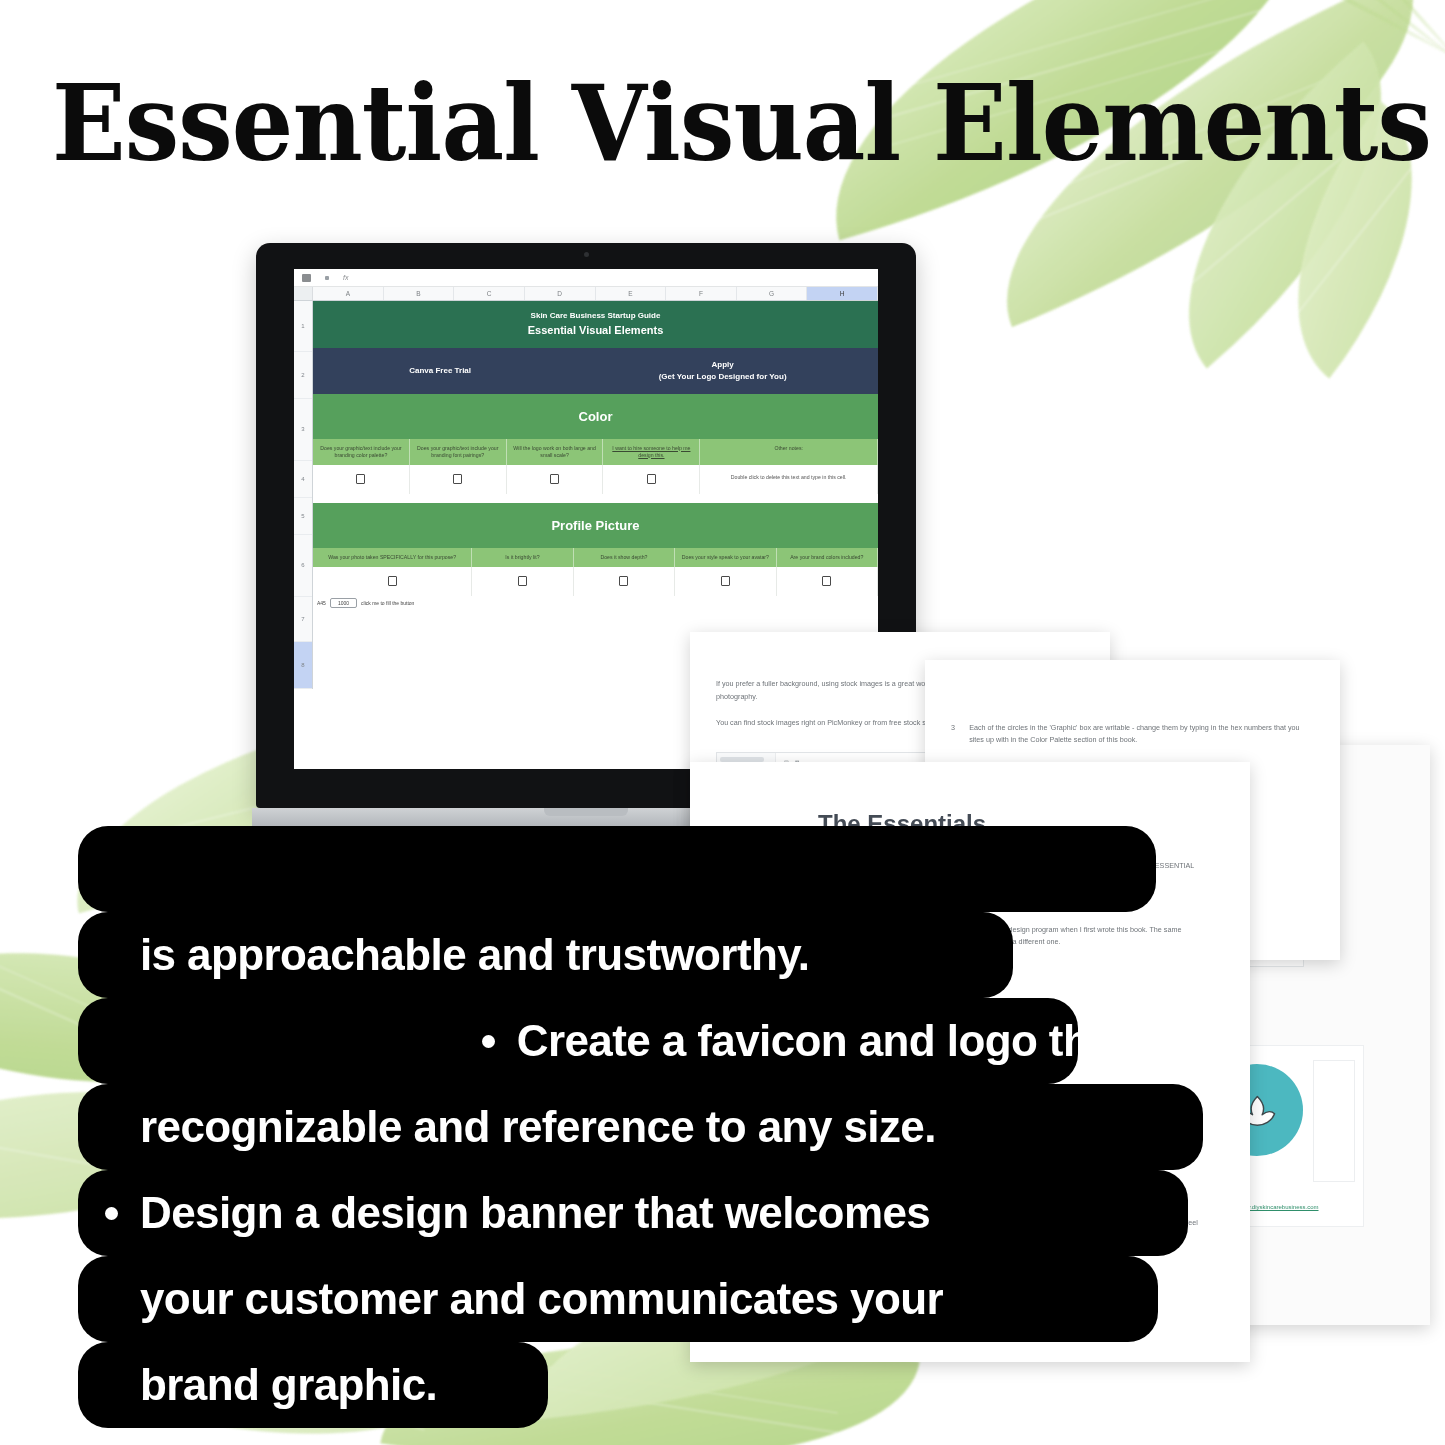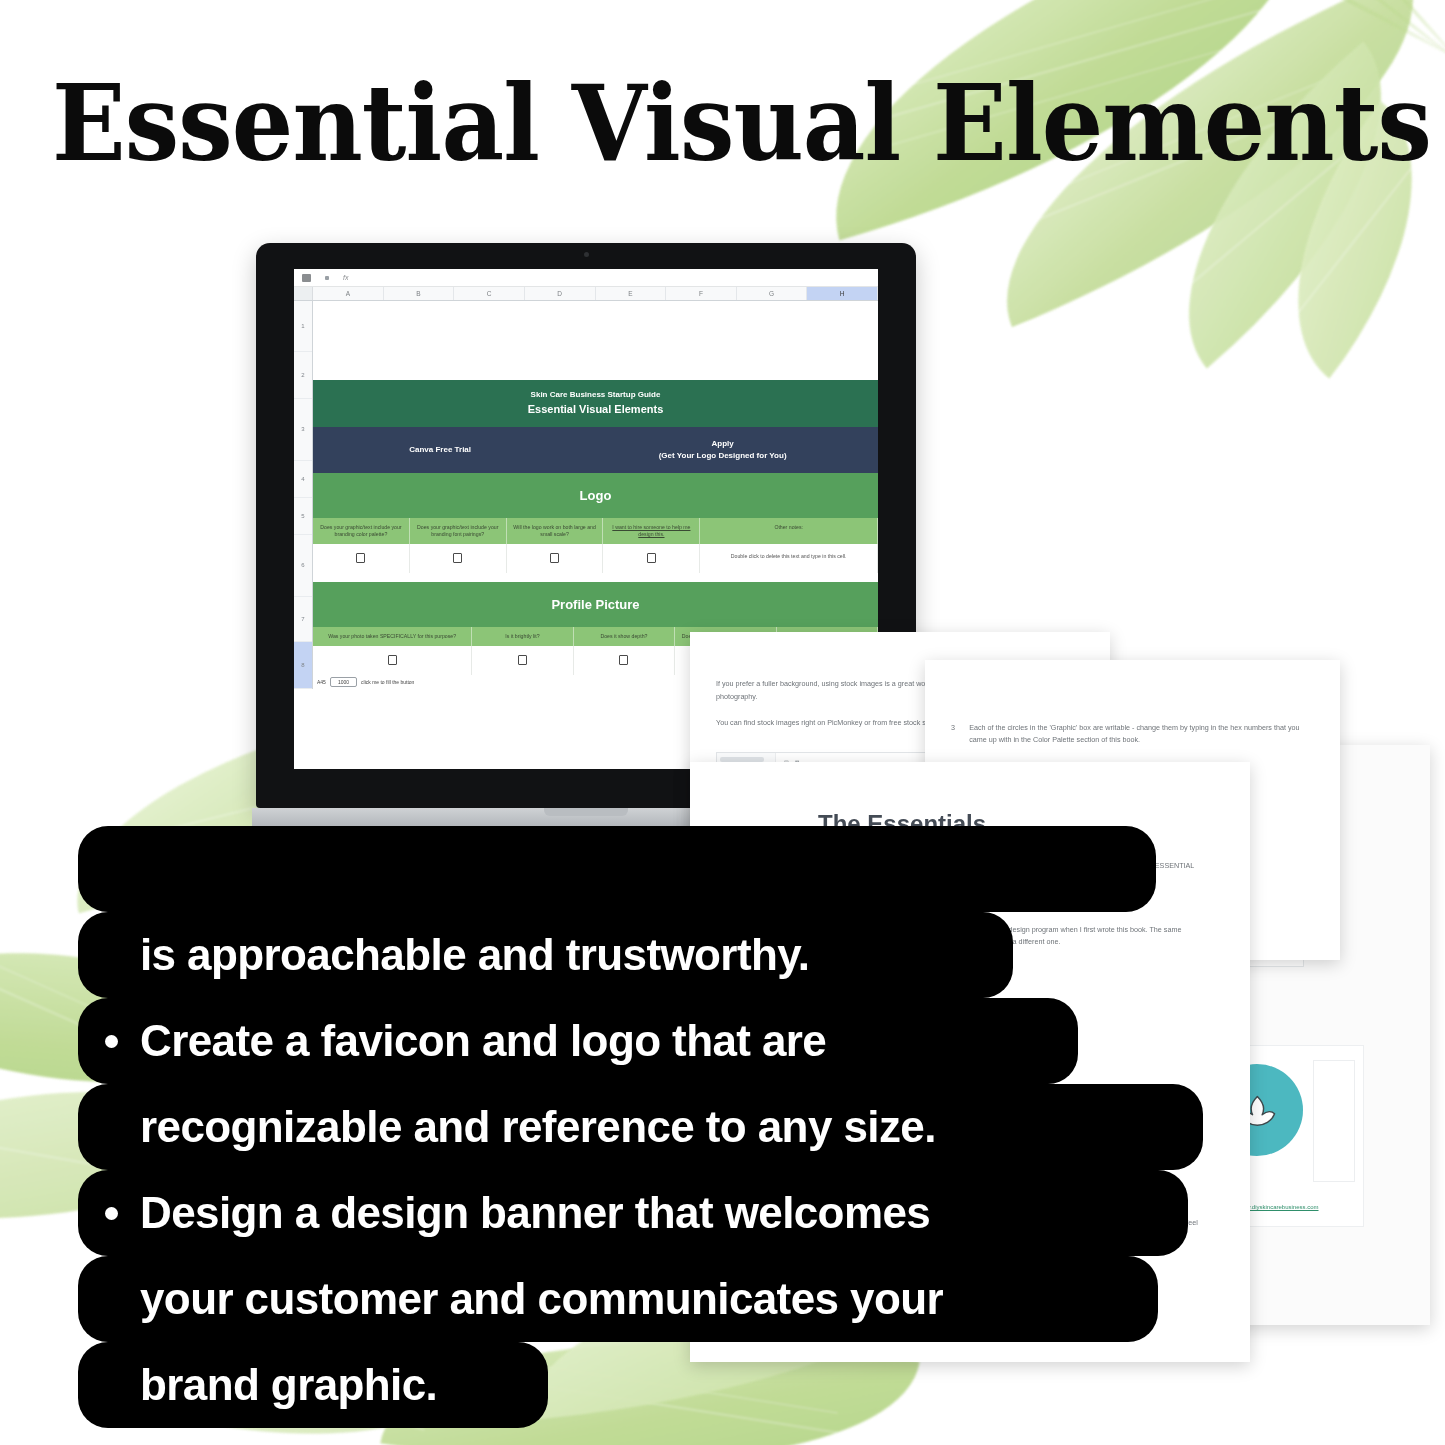--- a/index.html
+++ b/index.html
@@ -44,21 +44,21 @@
   
   .sheet{position:absolute;inset:0;background:#fff;font-size:7px;color:#2b2b2b;filter:blur(.45px);}
   .sheet-toolbar{height:17px;border-bottom:1px solid #e3e5e6;display:flex;align-items:center;gap:14px;padding:0 8px;background:#fff;}
   .tb-ico{width:9px;height:8px;background:#8a8d90;border-radius:1px;}
   .tb-dot{width:4px;height:4px;background:#9aa0a6;border-radius:1px;}
   .tb-fx{font-size:7px;color:#8a8d90;font-style:italic;}
   .colhdr{display:flex;height:13px;background:#f8f9fa;border-bottom:1px solid #cfd4d8;color:#7d8184;font-size:6.5px;}
   .colhdr .corner{width:18px;border-right:1px solid #dadde0;background:#eceff1;}
   .colhdr .c{flex:1;text-align:center;line-height:13px;border-right:1px solid #e4e7ea;}
   .colhdr .c.sel{background:#c3d3f3;color:#3b3b3b;}
-  .rows{display:flex;align-items:flex-end;}
+  .rows{display:flex;}
   .rowhdr{width:18px;background:#f8f9fa;border-right:1px solid #cfd4d8;}
   .rowhdr div{font-size:6px;color:#80868b;text-align:center;border-bottom:1px solid #e9ecef;}
   .rowhdr div.sel{background:#c3d3f3;}
   .grid{flex:1;}
   .band-title{background:#2b7152;color:#fff;text-align:center;padding:9px 0;font-weight:bold;line-height:1.5;}
   .band-title .sm{font-size:8px;display:block;}
   .band-title .lg{font-size:11px;display:block;}
   .band-dark{background:#33415c;color:#fff;display:flex;align-items:center;height:46px;font-weight:bold;font-size:8px;}
   .band-dark .a{flex:0 0 45%;text-align:center;}
   .band-dark .b{flex:1;text-align:center;line-height:1.45;}
@@ -226,21 +226,21 @@
             </div>
 
             <div class="band-dark">
               <span class="a">Canva Free Trial</span>
               <span class="b">
                 <span>Apply</span><br>
                 <span>(Get Your Logo Designed for You)</span>
               </span>
             </div>
 
-            <div class="band-green">Logo</div>
+            <div class="band-green">Color</div>
 
             <div class="qrow">
               <span class="q">Does your graphic/text include your branding color palette?</span>
               <span class="q">Does your graphic/text include your branding font pairings?</span>
               <span class="q">Will the logo work on both large and small scale?</span>
               <span class="q link">I want to hire someone to help me design this.</span>
               <span class="q wide">Other notes:</span>
             </div>
 
             <div class="crow">
@@ -308,21 +308,21 @@
         <div class="ln" style="width:60%"></div>
         <div class="ln" style="width:35%"></div>
       </div>
     </div>
   </div>
 
   <div class="paper p2">
     <div style="padding:62px 30px 0 26px;">
       <div class="pnum">
         <span class="n">3</span>
-        <span>Each of the circles in the 'Graphic' box are writable - change them by typing in the hex numbers that you came up with in the Color Palette section of this book.</span>
+        <span>Each of the circles in the 'Graphic' box are writable - change them by typing in the hex numbers that you sites up with in the Color Palette section of this book.</span>
       </div>
     </div>
   </div>
 
   <div class="paper p3">
     <div style="padding:48px 40px 0 128px;">
       <div class="ph">The Essentials</div>
       <div class="ptext" style="margin-top:22px;">There are a handful of visual elements you will create over the lifetime of your business, but these are the ESSENTIAL ones.</div>
       <div class="ptext" style="margin-top:13px;">There are so many great programs out there to create these elements for your business.</div>
       <div class="ptext" style="margin-top:13px;">I am going to reference PicMonkey since that was my go-to design program when I first wrote this book. The same principles apply to other online design programs if you prefer a different one.</div>
@@ -383,21 +383,21 @@
       <span class="hl" style="width:1078px;"></span>
     </div>
     <div class="cline" style="height:86px;">
       <span class="hl" style="width:935px;"></span>
       <span class="txt">
         <span class="indent"></span>
         <span>is approachable and trustworthy.</span>
       </span>
     </div>
 
-    <div class="cline" style="height:86px;">
+    <div class="cline" style="height:86px;justify-content:flex-end;">
       <span class="hl" style="width:1000px;"></span>
       <span class="txt">
         <span class="bullet"></span>
         <span>Create a favicon and logo that are</span>
       </span>
     </div>
     <div class="cline" style="height:86px;">
       <span class="hl" style="width:1125px;"></span>
       <span class="txt">
         <span class="indent"></span>

